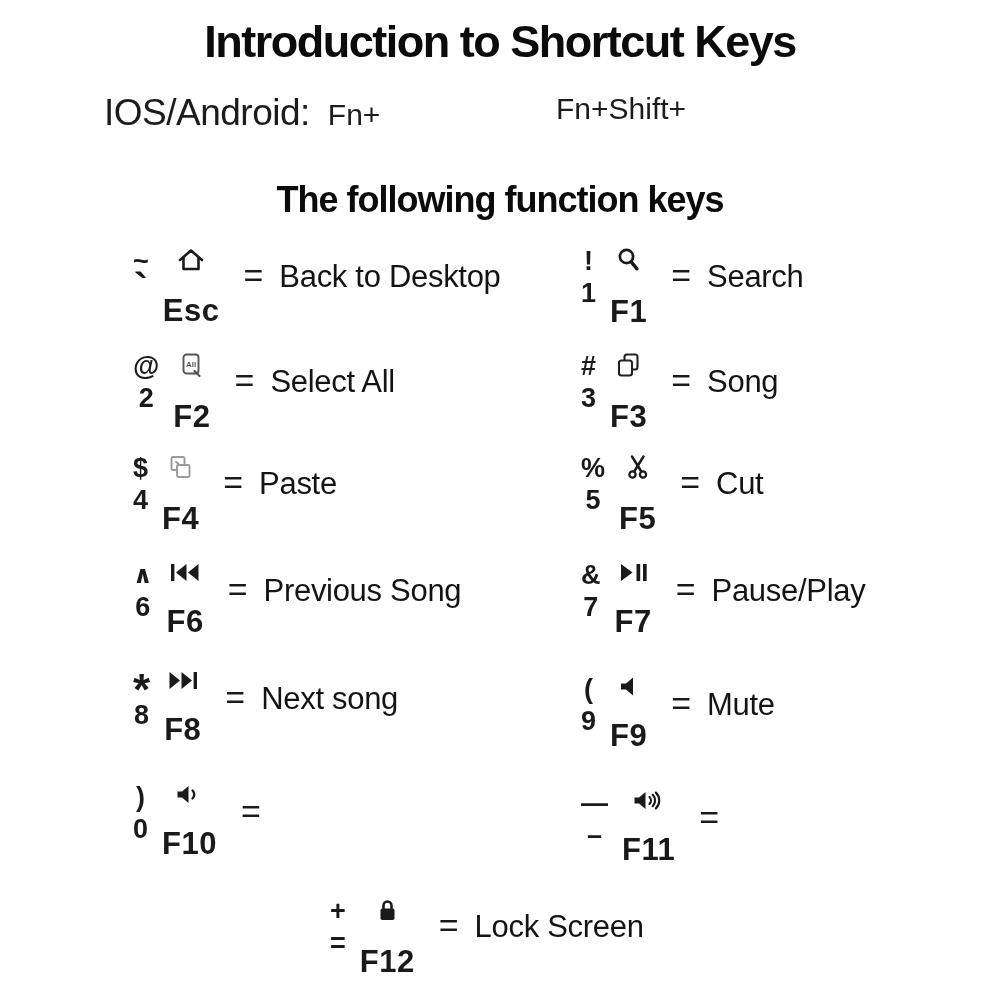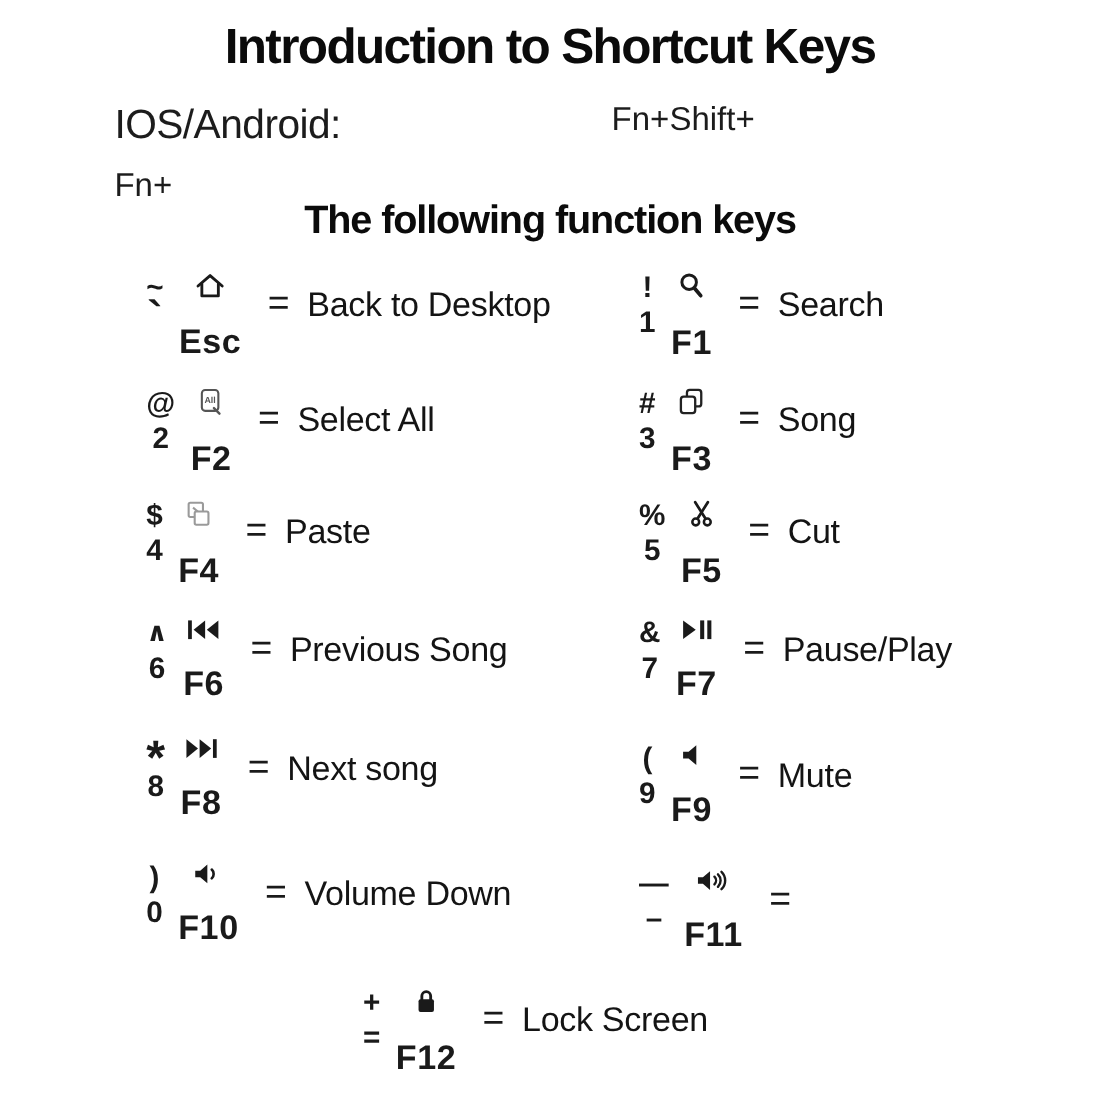--- a/index.html
+++ b/index.html
@@ -17,21 +17,21 @@
   .title{
     position:absolute;top:16px;left:0;width:100%;
     text-align:center;
     font-size:45px;font-weight:bold;letter-spacing:-1.5px;
     color:#0b0b0b;
   }
   .platforms{
     position:absolute;top:92px;left:0;width:100%;height:44px;
   }
   .plat-group{
-    position:absolute;display:flex;align-items:baseline;flex-direction:column;
+    position:absolute;display:flex;align-items:baseline;
   }
   .plat-ios{left:104px;gap:18px;}
   .plat-win{left:556px;gap:8px;}
   .plat-label{font-size:37px;font-weight:400;color:#1c1c1c;letter-spacing:-0.5px;}
   .plat-combo{font-size:30px;font-weight:400;color:#1c1c1c;}
   .section-title{
     position:absolute;top:162px;left:0;width:100%;
     text-align:center;
     font-size:36px;font-weight:bold;letter-spacing:-1px;
     color:#0b0b0b;
@@ -305,21 +305,20 @@
         <span class="icon">
           <svg width="28" height="23" viewBox="0 0 28 23">
               <path d="M2.5 8.5 H7 L13.5 3 V20 L7 14.5 H2.5 Z" fill="#1a1a1a"></path>
               <path d="M17.5 7.5 a5.5 5.5 0 0 1 0 8" fill="none" stroke="#1a1a1a" stroke-width="2.4" stroke-linecap="round"></path>
             </svg>
         </span>
         <span class="keylab">F10</span>
       </div>
     </div>
     <span class="eq">=</span>
-    <span class="action">Volume Down</span>
   </div>
 
   <div class="cell" style="left:581px;top:786px">
     <div class="cluster">
       <div class="col">
         <span class="sym dash">—</span>
         <span class="sym dash">–</span>
       </div>
       <div class="col">
         <span class="icon">

